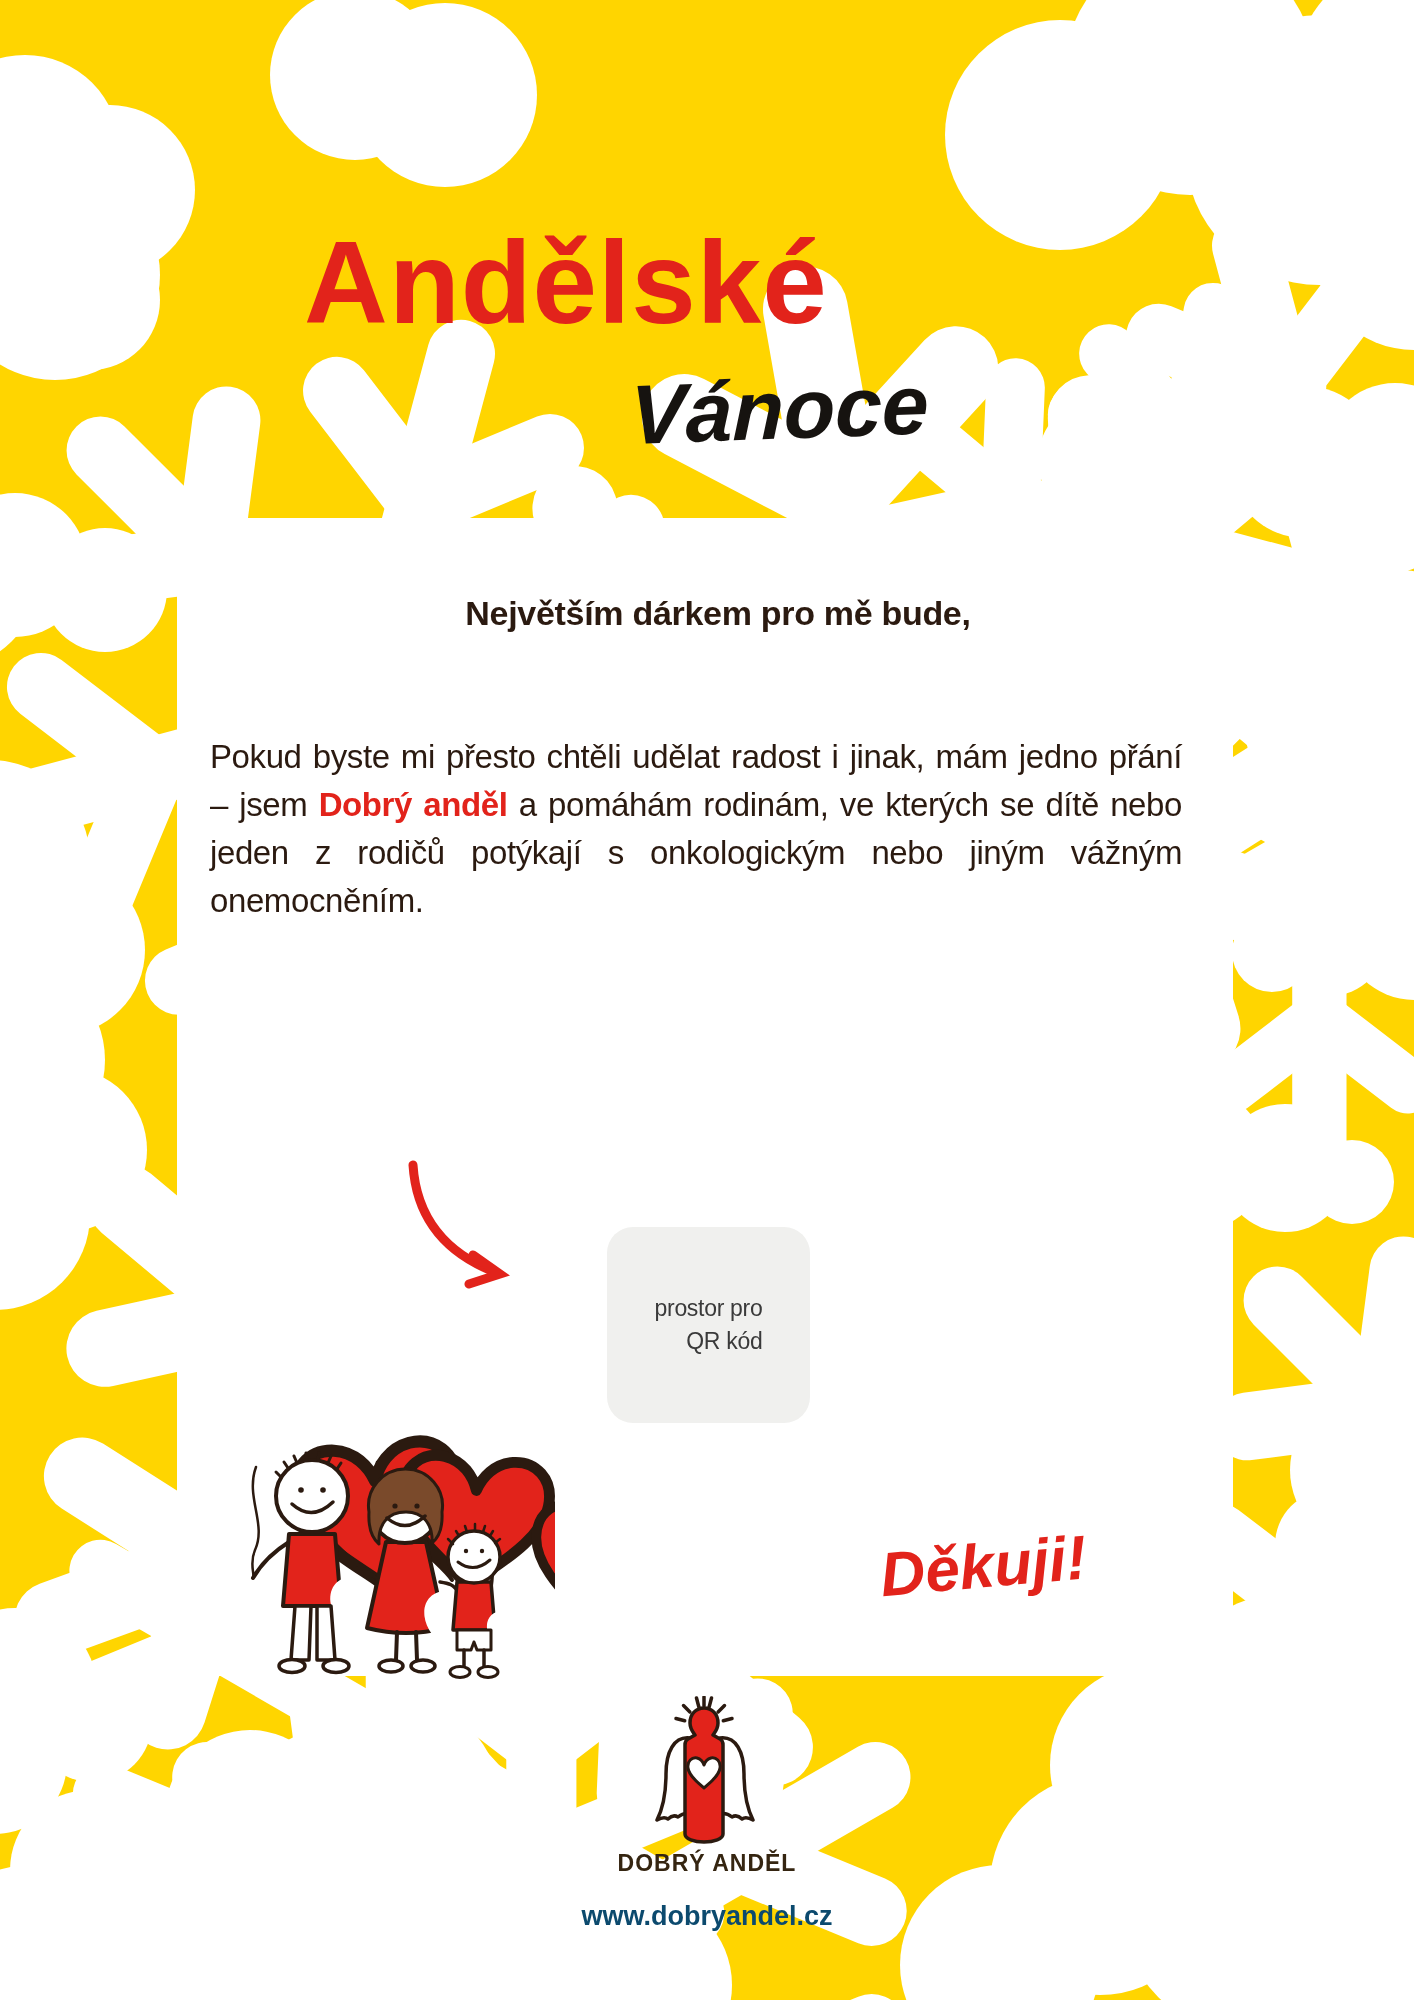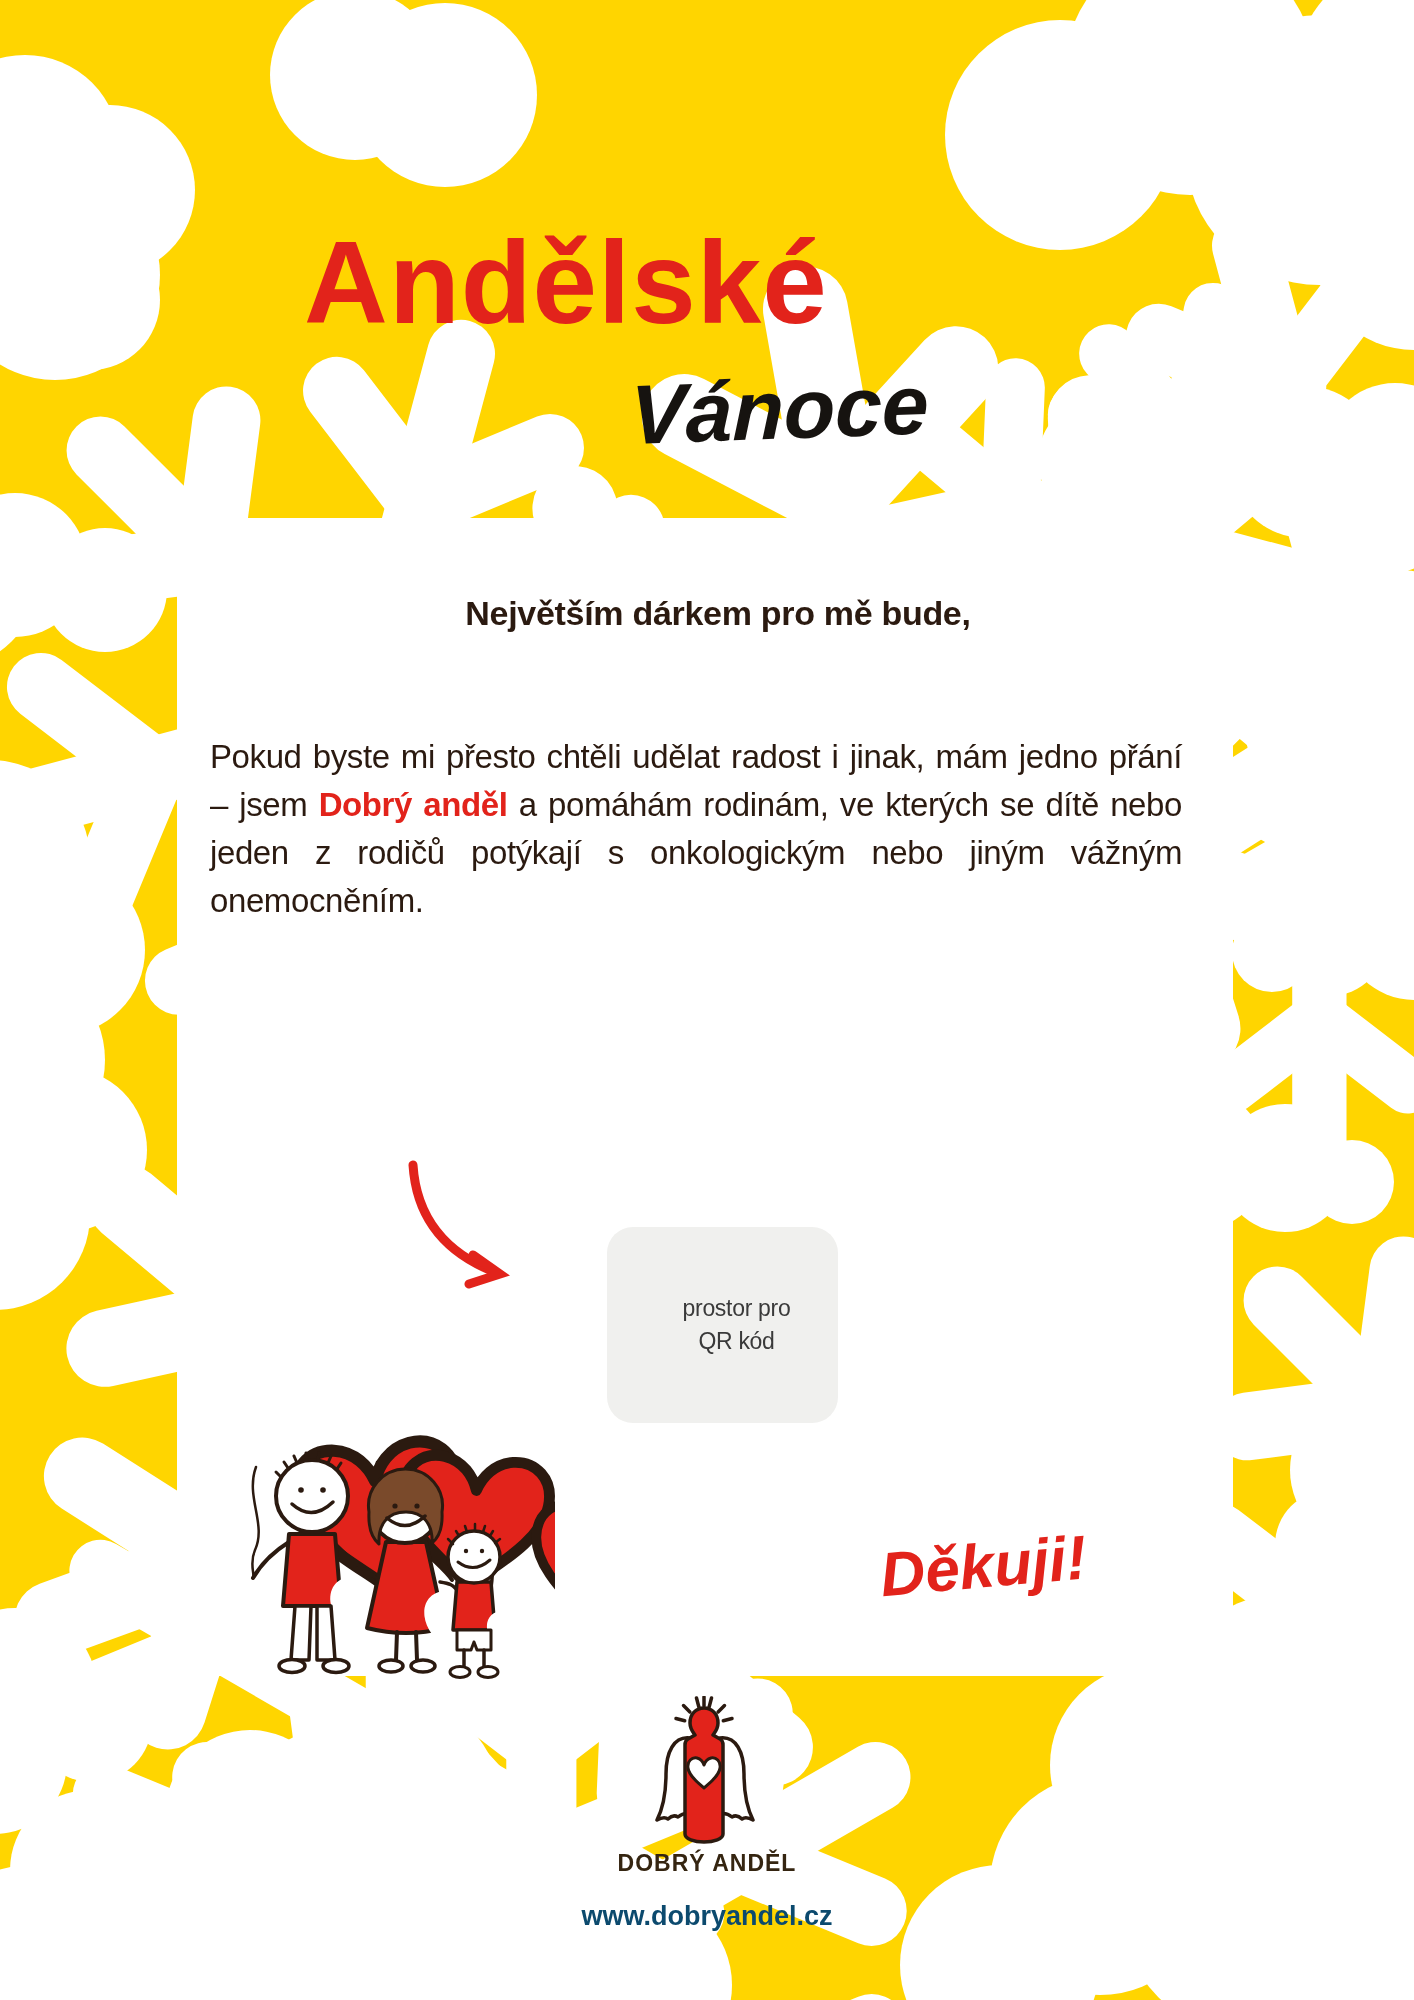--- a/index.html
+++ b/index.html
@@ -33,21 +33,21 @@
     left:210px;width:972px;text-align:justify;
     font-size:33px;line-height:48px;color:#2b1a10;letter-spacing:-0.4px;z-index:2;
   }
   .para b{color:#e2231b;}
   .para1{top:733px;}
   .para2{top:978px;}
   .arrow-svg{left:395px;top:1152px;z-index:2;}
   .qr-box{
     left:607px;top:1227px;width:203px;height:196px;background:#f0f0ee;
     border-radius:26px;display:flex;align-items:center;justify-content:center;
-    text-align:center;z-index:2;padding-left:28px;
+    text-align:right;z-index:2;
   }
   .qr-box .qr-text{font-size:23px;line-height:33px;color:#3a3a3a;letter-spacing:-0.3px;}
   .family-svg{left:185px;top:1402px;z-index:2;}
   .thanks{
     left:880px;top:1528px;width:260px;
     font-size:62px;font-weight:700;font-style:italic;color:#e2231b;
     transform:rotate(-5deg);z-index:2;
   }
   .angel-svg{left:650px;top:1696px;z-index:2;}
   .logo-label{

